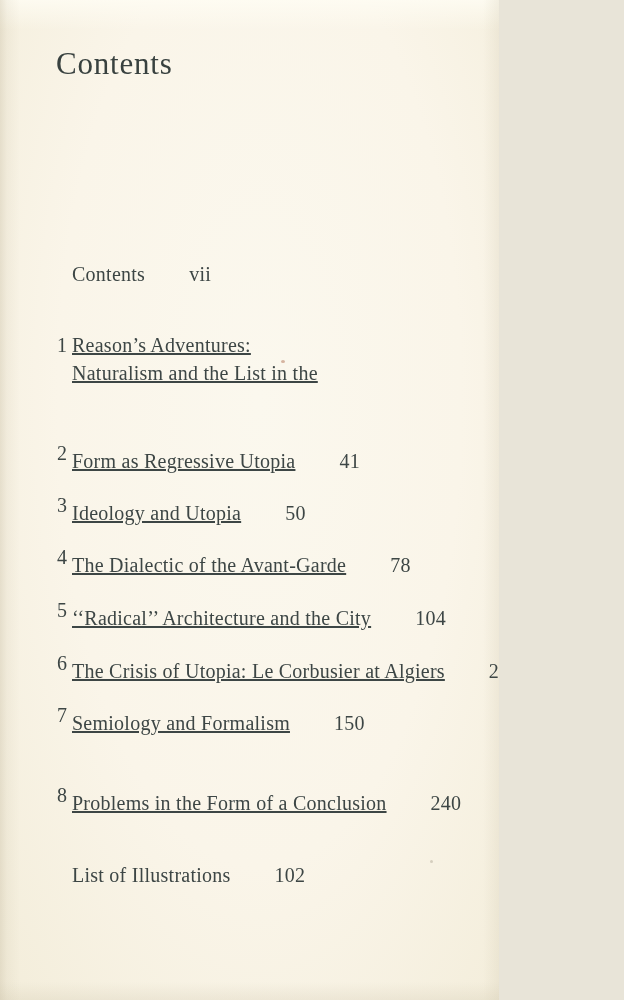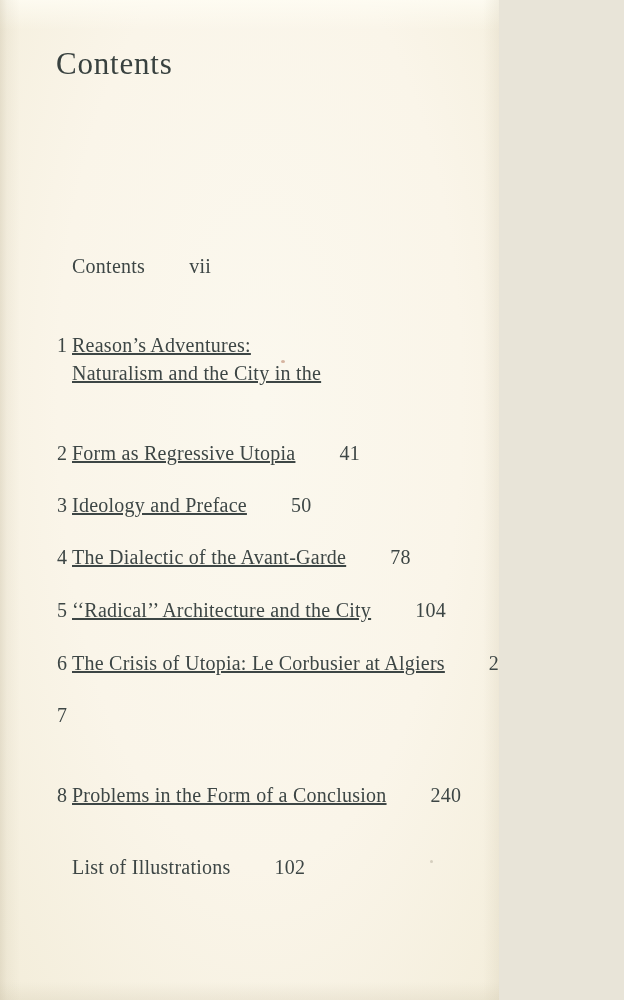--- a/index.html
+++ b/index.html
@@ -34,21 +34,21 @@
     left: 57px;
     font-size: 20px;
     line-height: 28px;
     letter-spacing: 0.25px;
   }
   .row.plain { left: 72px; }
   .entry { display: flex; align-items: flex-start; }
   .entry .num { flex: 0 0 auto; width: 15px; }
   .titleblock { flex: 1 1 auto; }
   .line { display: block; white-space: nowrap; text-decoration: underline; }
-  .pagenum { display: inline-block; margin-left: 44px; }
+  .pagenum { display: inline-block; margin-left: 44px; margin-top: 8px; }
   .speck {
     position: absolute;
     border-radius: 50%;
     filter: blur(0.5px);
   }
   .speck-1 { left: 281px; top: 360px; width: 4px; height: 3px; background: rgba(168,98,66,0.45); }
   .speck-2 { left: 430px; top: 860px; width: 3px; height: 3px; background: rgba(150,140,120,0.35); }
 </style>
 </head>
 <body>
@@ -58,35 +58,35 @@
   <h1 class="title">Contents</h1>
 
   <div class="row plain" style="top:252px">
     <span>Contents</span><span class="pagenum">vii</span>
   </div>
 
   <div class="row entry" style="top:331px">
     <span class="num">1</span>
     <span class="titleblock">
       <span class="line">Reason’s Adventures:</span>
-      <span class="line">Naturalism and the City in the</span>
+      <span class="line">Naturalism and the List in the</span>
     </span>
   </div>
 
   <div class="row entry" style="top:439px">
     <span class="num">2</span>
     <span class="titleblock">
       <span class="line"><span>Form as Regressive Utopia</span><span class="pagenum">41</span></span>
     </span>
   </div>
 
   <div class="row entry" style="top:491px">
     <span class="num">3</span>
     <span class="titleblock">
-      <span class="line"><span>Ideology and Preface</span><span class="pagenum">50</span></span>
+      <span class="line"><span>Ideology and Utopia</span><span class="pagenum">50</span></span>
     </span>
   </div>
 
   <div class="row entry" style="top:543px">
     <span class="num">4</span>
     <span class="titleblock">
       <span class="line"><span>The Dialectic of the Avant-Garde</span><span class="pagenum">78</span></span>
     </span>
   </div>
 
@@ -100,20 +100,21 @@
   <div class="row entry" style="top:649px">
     <span class="num">6</span>
     <span class="titleblock">
       <span class="line"><span>The Crisis of Utopia: Le Corbusier at Algiers</span><span class="pagenum">235</span></span>
     </span>
   </div>
 
   <div class="row entry" style="top:701px">
     <span class="num">7</span>
     <span class="titleblock">
+      <span class="line"><span>Semiology and Formalism</span><span class="pagenum">150</span></span>
     </span>
   </div>
 
   <div class="row entry" style="top:781px">
     <span class="num">8</span>
     <span class="titleblock">
       <span class="line"><span>Problems in the Form of a Conclusion</span><span class="pagenum">240</span></span>
     </span>
   </div>
 

